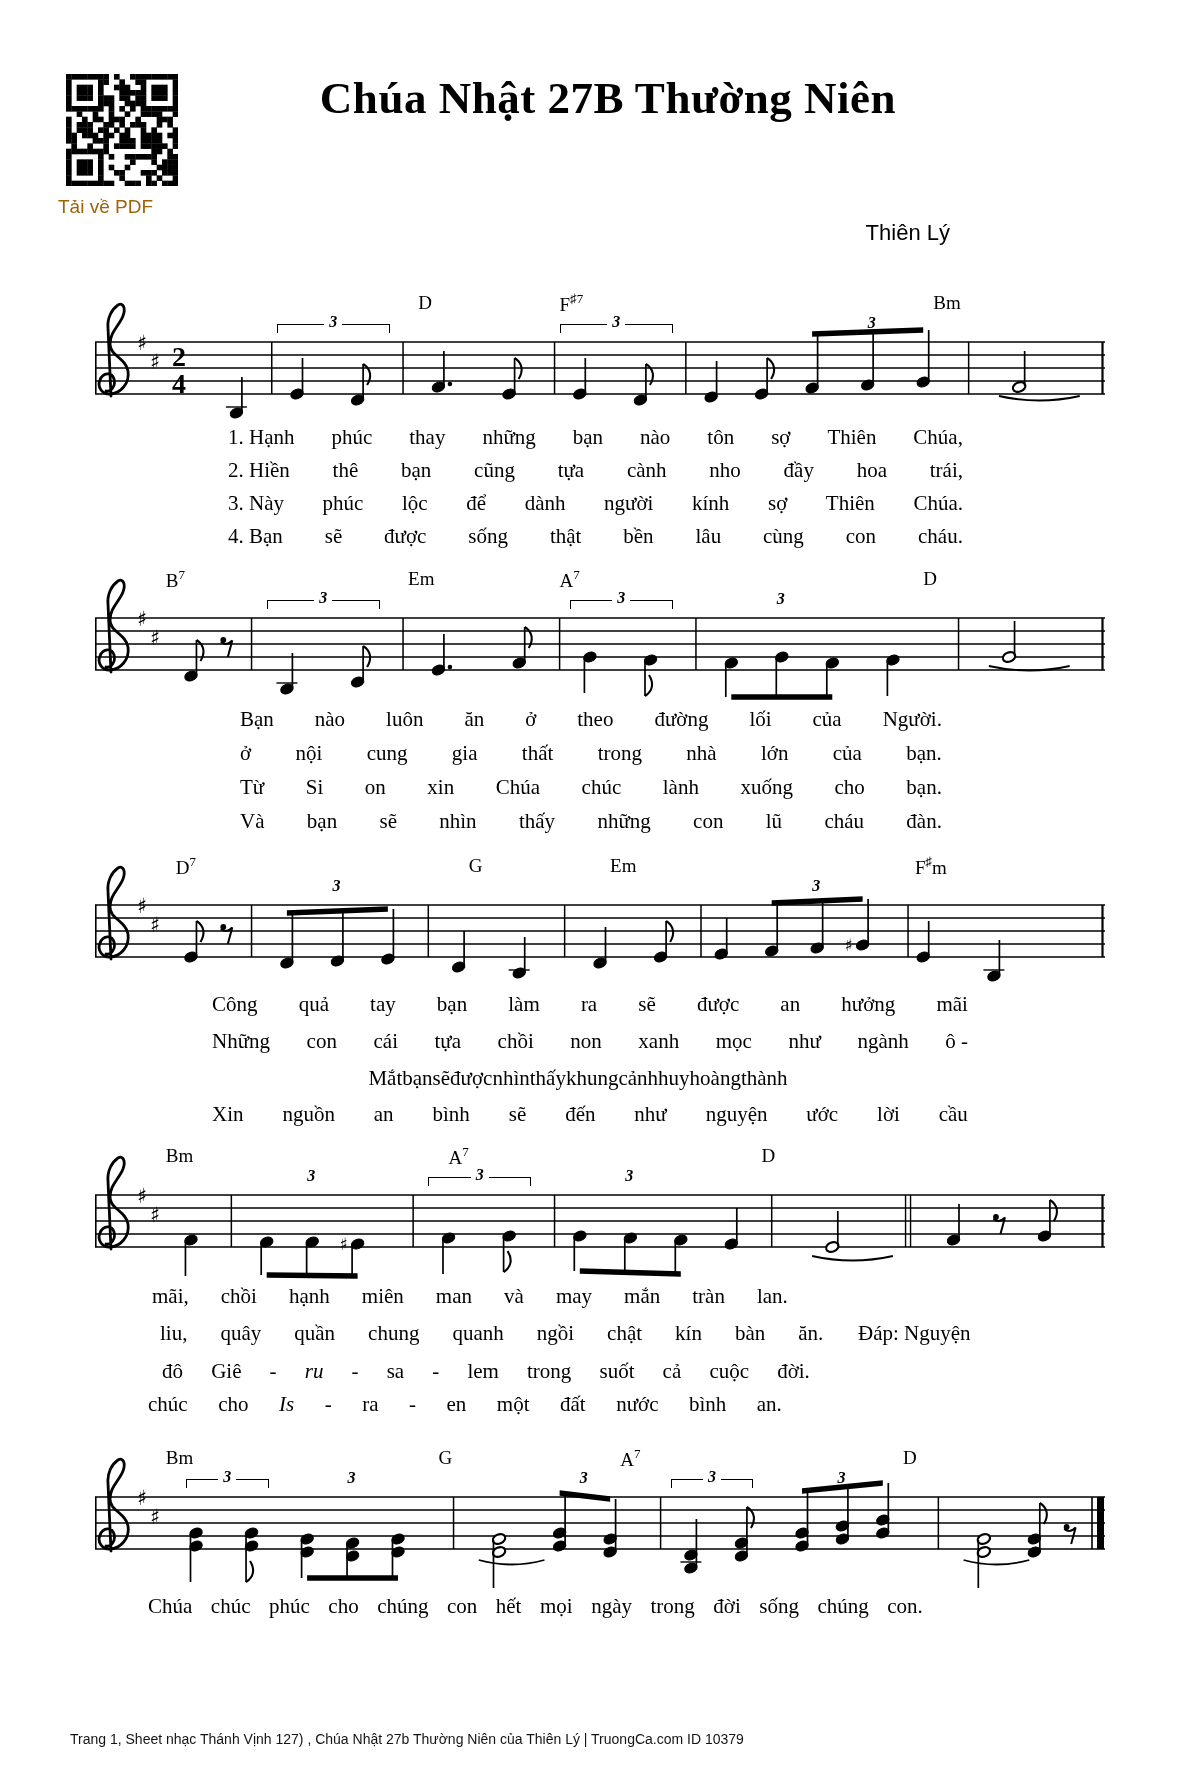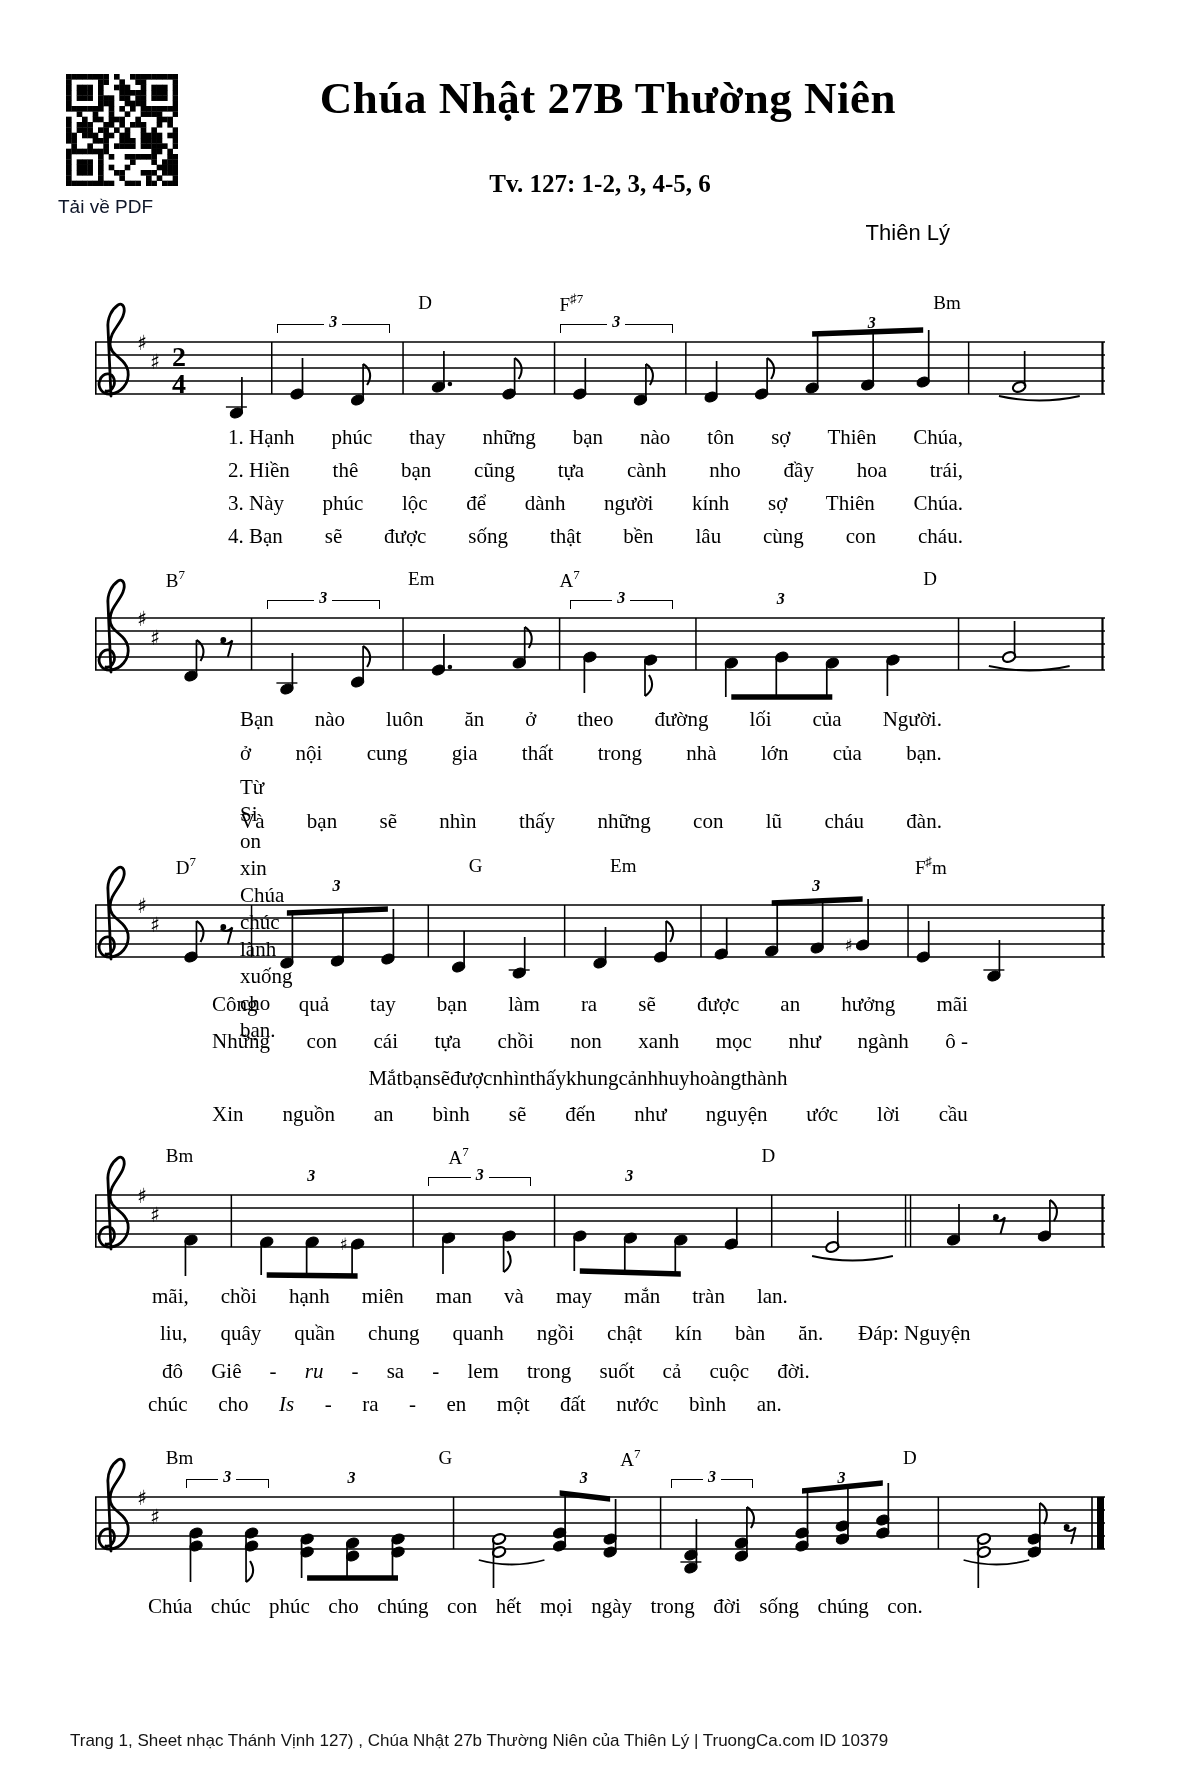--- a/index.html
+++ b/index.html
@@ -16,21 +16,21 @@
   .subtitle{
     position:absolute;top:170px;left:0;width:100%;margin:0;text-align:center;
     font-size:25px;font-weight:bold;font-family:"Liberation Serif", serif;
   }
   .author{
     position:absolute;top:220px;right:250px;font-size:22px;
     font-family:"Liberation Sans", sans-serif;
   }
   .qr{position:absolute;left:66px;top:74px;}
   .qr-caption{
-    position:absolute;left:58px;top:196px;font-size:19px;color:#0f172a;text-decoration:none;
+    position:absolute;left:58px;top:196px;font-size:19px;color:#a16207;text-decoration:none;
     font-family:"Liberation Sans", sans-serif;cursor:pointer;
   }
   .system{position:absolute;left:80px;width:1045px;height:215px;}
   .chord{
     position:absolute;top:0;font-size:19px;white-space:nowrap;
     font-family:"Liberation Serif","DejaVu Sans",serif;
   }
   .chord sup{font-size:13px;position:relative;top:-1px;}
   .trip-num{
     font-size:16px;font-style:italic;font-weight:bold;
@@ -49,21 +49,21 @@
   .lyric-line{
     position:absolute;display:flex;justify-content:space-between;
     font-size:21px;line-height:27px;font-family:"Liberation Serif", serif;
     white-space:nowrap;
   }
   .lyric-extra{
     position:absolute;font-size:21px;line-height:27px;white-space:nowrap;
     font-family:"Liberation Serif", serif;
   }
   .footer{
-    position:absolute;left:70px;top:1731px;font-size:17px;color:#141414;
+    position:absolute;left:70px;top:1731px;font-size:14px;color:#141414;
     font-family:"Liberation Sans", sans-serif;white-space:nowrap;
   }
 </style>
 </head>
 <body>
 
 <div class="page">
   <svg id="qr" class="qr" width="112" height="112">
       <rect x="0" y="0" width="112" height="112" fill="#fff"></rect>
       <rect x="0" y="0" width="5.633333333333333" height="5.633333333333333" fill="#000"></rect>
@@ -318,21 +318,20 @@
       <rect x="64" y="106.66666666666666" width="5.633333333333333" height="5.633333333333333" fill="#000"></rect>
       <rect x="69.33333333333333" y="106.66666666666666" width="5.633333333333333" height="5.633333333333333" fill="#000"></rect>
       <rect x="80" y="106.66666666666666" width="5.633333333333333" height="5.633333333333333" fill="#000"></rect>
       <rect x="85.33333333333333" y="106.66666666666666" width="5.633333333333333" height="5.633333333333333" fill="#000"></rect>
       <rect x="96" y="106.66666666666666" width="5.633333333333333" height="5.633333333333333" fill="#000"></rect>
       <rect x="101.33333333333333" y="106.66666666666666" width="5.633333333333333" height="5.633333333333333" fill="#000"></rect>
       <rect x="106.66666666666666" y="106.66666666666666" width="5.633333333333333" height="5.633333333333333" fill="#000"></rect>
     </svg>
   <a class="qr-caption">Tải về PDF</a>
   <h1 class="title">Chúa Nhật 27B Thường Niên</h1>
-  <h2 class="subtitle">Tv. 127: 1-2, 3, 4-5, 6</h2>
   <div class="author">Thiên Lý</div>
   <div id="music-root">
       <div class="system" style="top: 292px;">
         <span class="chord" style="left: 338.2px;"><span>D</span></span>
         <span class="chord" style="left: 479.6px;"><span>F</span><sup>♯</sup><sup>7</sup></span>
         <span class="chord" style="left: 853.3px;"><span>B</span>m</span>
         <div class="trip-bracket" style="left: 196.8px; width: 111.1px;">
           <span class="trip-num">3</span>
         </div>
         <div class="trip-bracket" style="left: 479.6px; width: 111.1px;">
@@ -735,21 +734,21 @@
         <span>nội</span>
         <span>cung</span>
         <span>gia</span>
         <span>thất</span>
         <span>trong</span>
         <span>nhà</span>
         <span>lớn</span>
         <span>của</span>
         <span>bạn.</span>
       </div>
-      <div class="lyric-line" style="top: 774px; left: 240px; width: 702px; flex-direction: column;">
+      <div class="lyric-line" style="top: 774px; left: 240px; width: 702px;">
         <span>Từ</span>
         <span>Si</span>
         <span>on</span>
         <span>xin</span>
         <span>Chúa</span>
         <span>chúc</span>
         <span>lành</span>
         <span>xuống</span>
         <span>cho</span>
         <span>bạn.</span>

